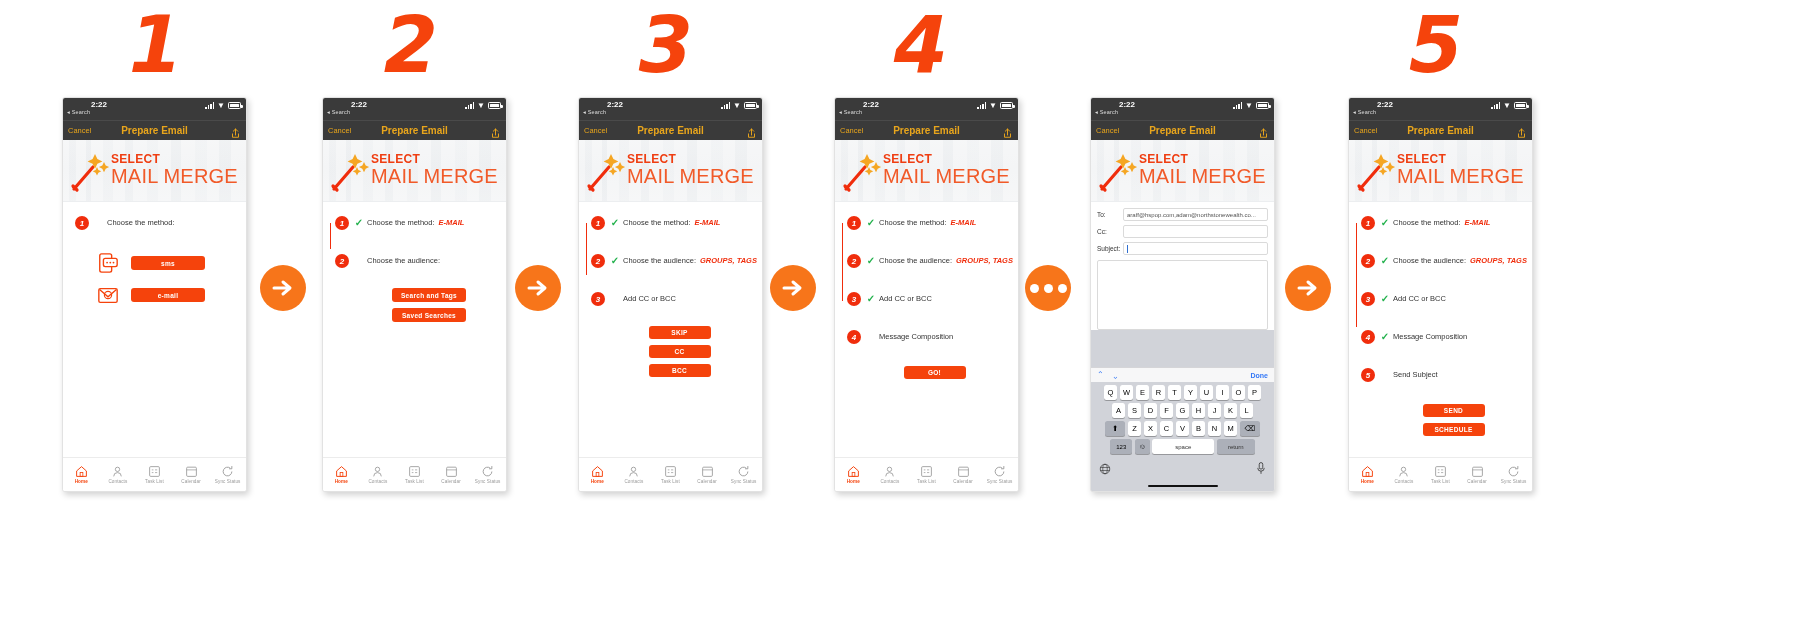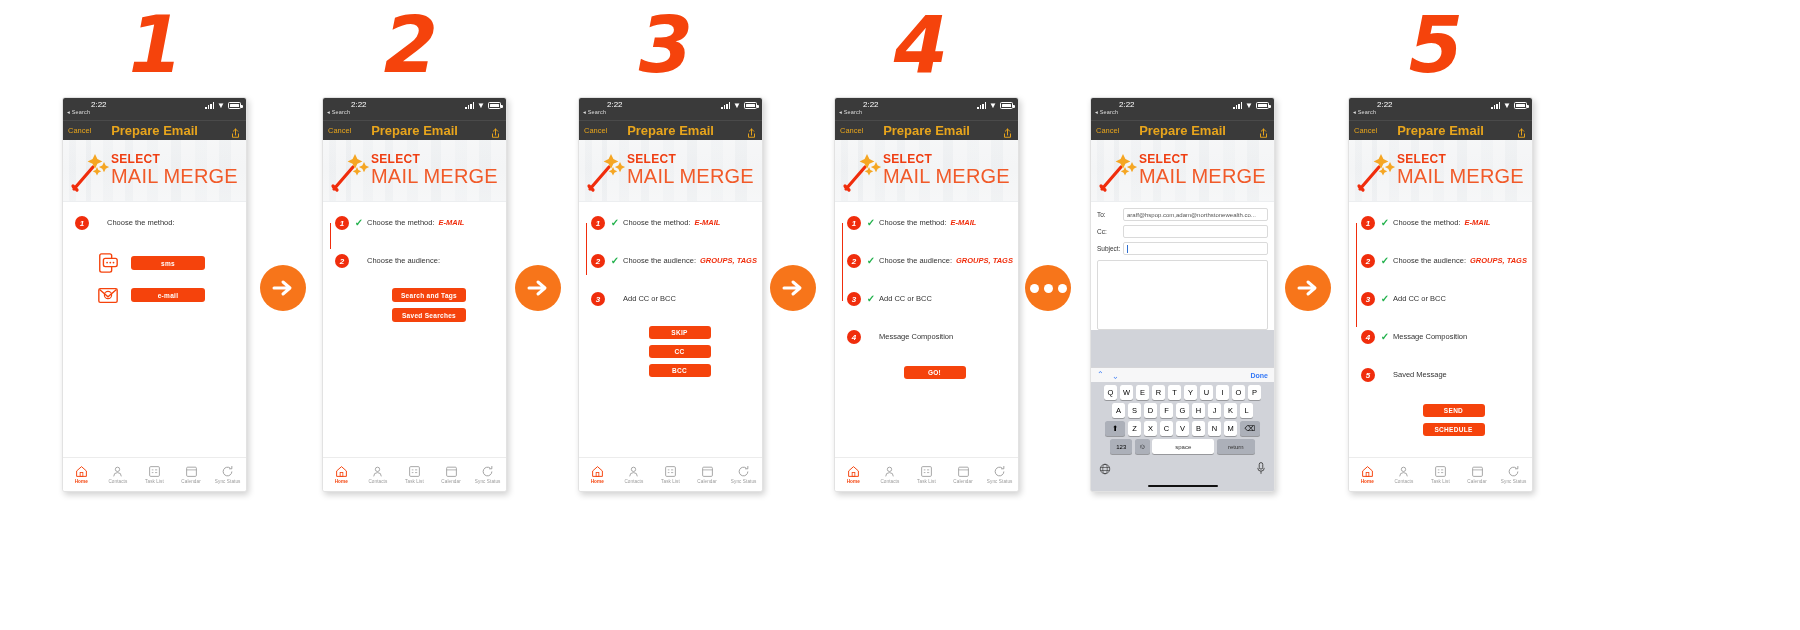--- a/index.html
+++ b/index.html
@@ -55,42 +55,42 @@
   
   .statusbar {
     background: #3a3a3a;
     color: #fff;
     height: 22px;
     position: relative;
     font-size: 7px;
     flex: none;
   }
   .sb-back { position:absolute; left:4px; top:11px; font-size:5.5px; color:#ddd; letter-spacing:.2px;}
-  .sb-time { position:absolute; left:28px; top:2px; font-size:8px; font-weight:normal; color:#fff;}
+  .sb-time { position:absolute; left:28px; top:2px; font-size:8px; font-weight:bold; color:#fff;}
   .sb-right { position:absolute; right:5px; top:4px; display:flex; align-items:center; gap:3px;}
   .sig { display:flex; align-items:flex-end; gap:1px; height:7px;}
   .sig i { width:1.5px; background:#fff; display:block;}
   .sig i:nth-child(1){height:2.5px;} .sig i:nth-child(2){height:4px;}
   .sig i:nth-child(3){height:5.5px;} .sig i:nth-child(4){height:7px;}
   .wifi { font-size:8px; line-height:7px; color:#fff;}
   .batt { width:13px; height:6.5px; border:1px solid #fff; border-radius:1.5px; position:relative;}
   .batt::after{content:'';position:absolute;left:1px;top:1px;bottom:1px;right:1px;background:#fff;border-radius:.5px;}
   .batt::before{content:'';position:absolute;right:-2.5px;top:1.8px;width:1.5px;height:2.5px;background:#fff;border-radius:0 1px 1px 0;}
 
   
   .navbar {
     background: #3a3a3a;
     height: 20px;
     display: flex; align-items: center;
     position: relative;
     flex: none;
     border-top: 1px solid #4a4a4a;
   }
   .nav-cancel { color:#E8A51C; font-size:7.5px; margin-left:5px; font-weight:500;}
-  .nav-title { position:absolute; left:0; right:0; text-align:center; color:#E8A51C; font-size:13px; font-weight:bold;}
+  .nav-title { position:absolute; left:0; right:0; text-align:center; color:#E8A51C; font-size:10px; font-weight:bold;}
   .nav-share { position:absolute; right:6px; top:4px; }
 
   
   .banner {
     height: 62px;
     position: relative;
     background: #f4f5f6;
     overflow: hidden;
     display:flex; align-items:center;
     flex:none;
@@ -845,21 +845,21 @@
           <div class="steptext">Add CC or BCC</div>
         </div>
         <div class="steprow" style="margin-bottom:12px;">
           <div class="stepnum">4</div>
           <div class="check">✓</div>
           <div class="steptext">Message Composition</div>
         </div>
         <div class="steprow">
           <div class="stepnum">5</div>
           <div class="nocheck"></div>
-          <div class="steptext">Saved Message</div>
+          <div class="steptext">Send Subject</div>
         </div>
       </div>
       <div style="display:flex;flex-direction:column;align-items:center;gap:6px;margin-top:10px;padding-left:26px;">
         <button class="btn btn-mid">SEND</button>
         <button class="btn btn-mid">SCHEDULE</button>
       </div>
     </div>
     <div class="tabbar">
       <div class="tab active">
         <svg width="13" height="13" viewBox="0 0 24 24">

